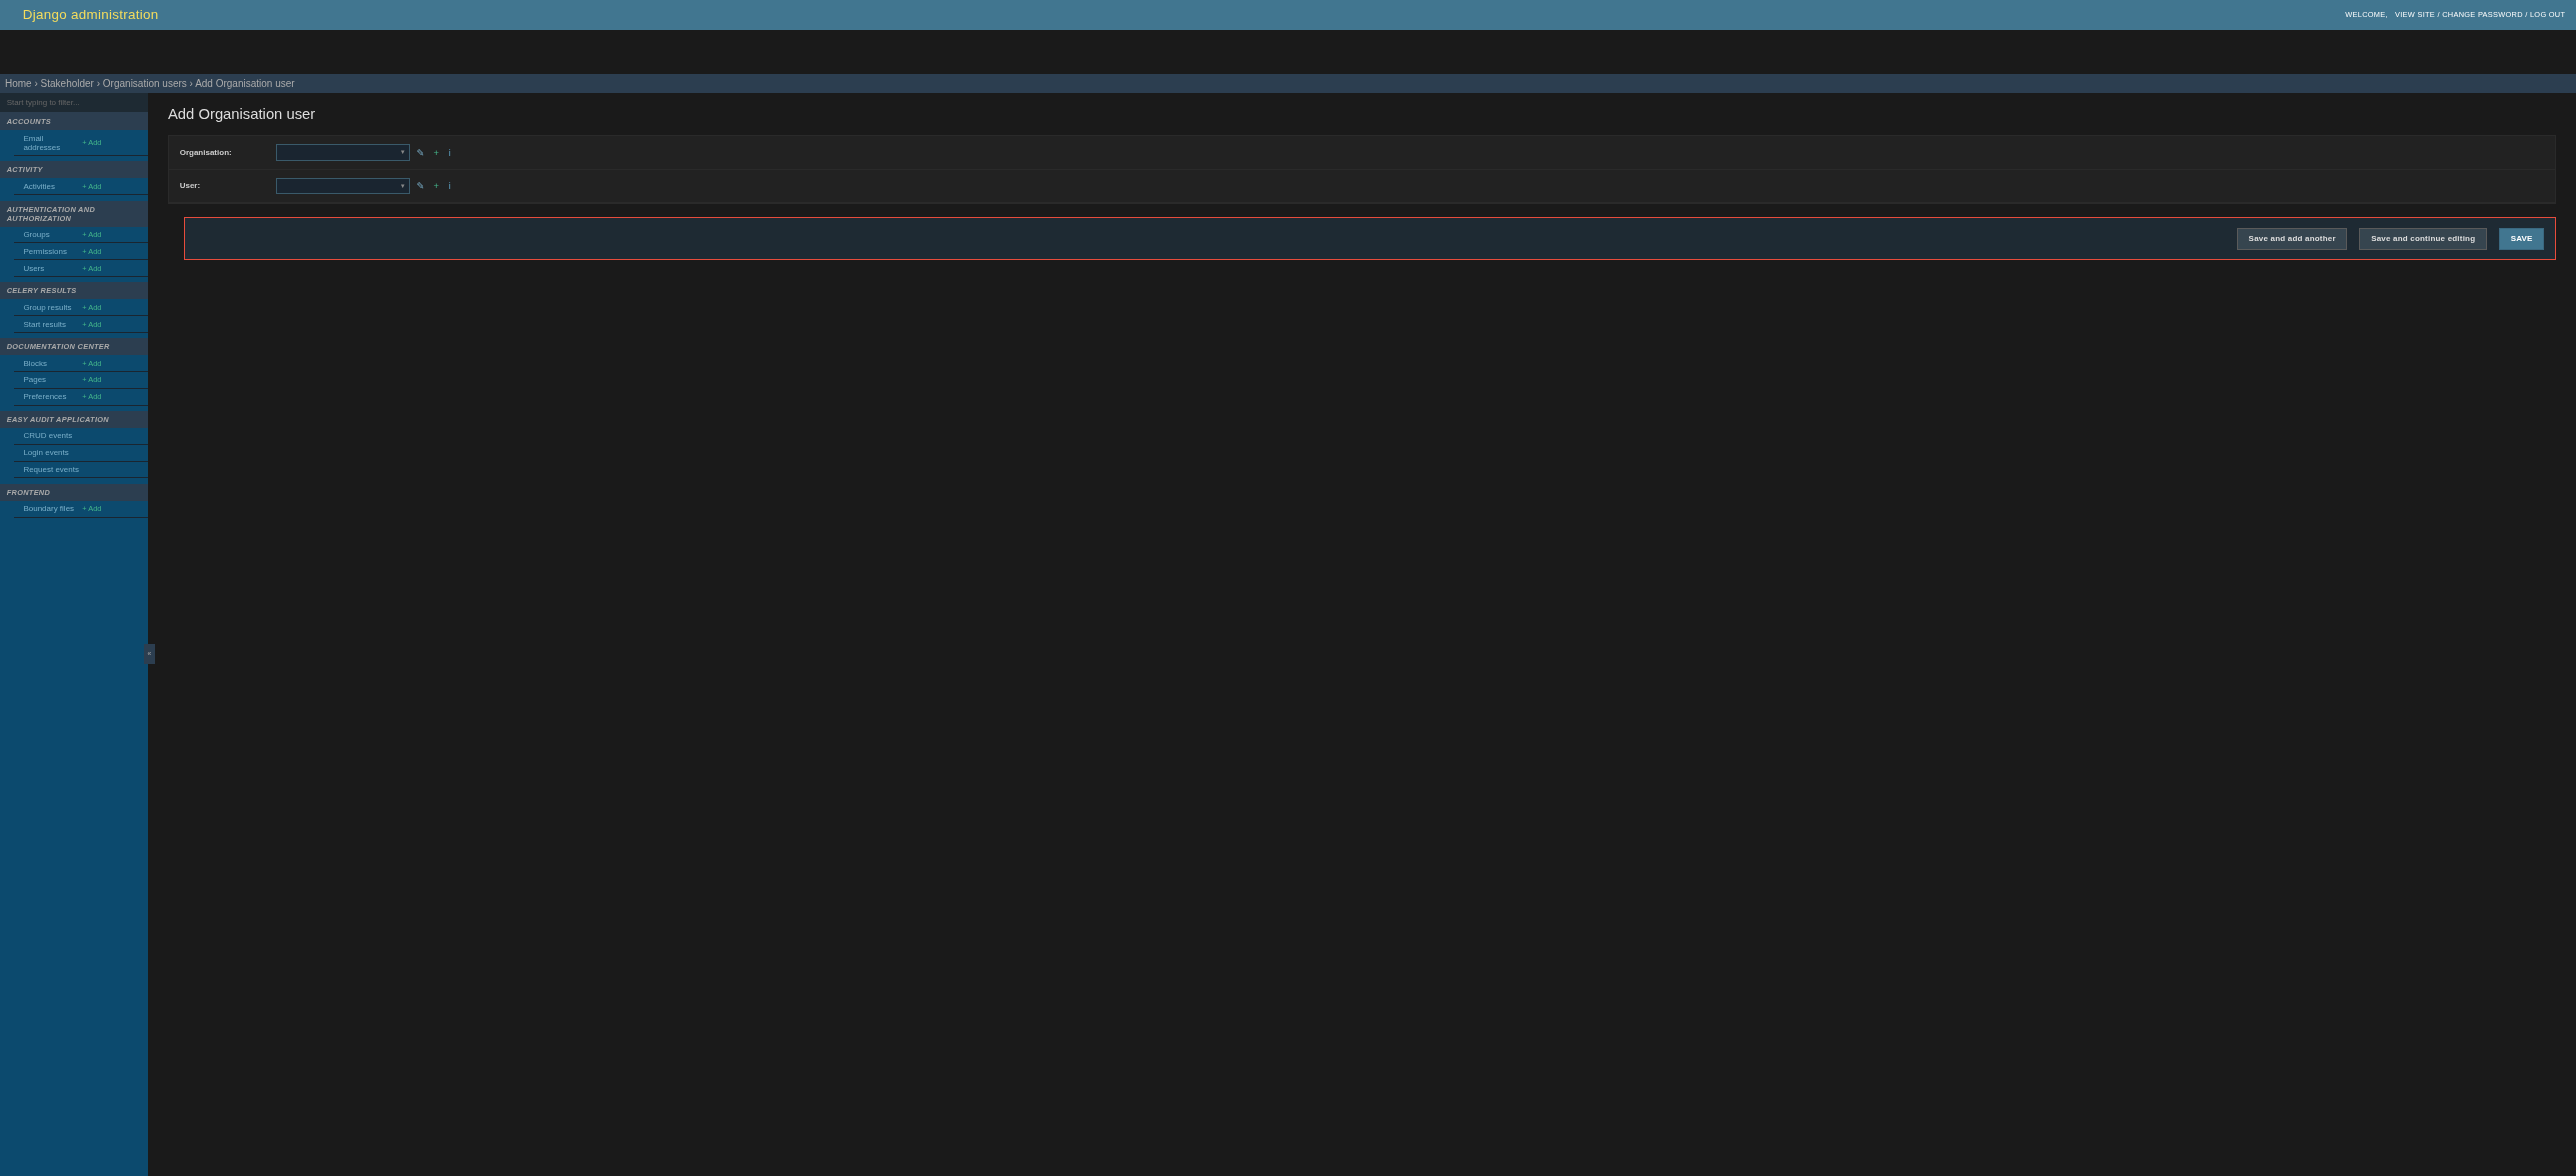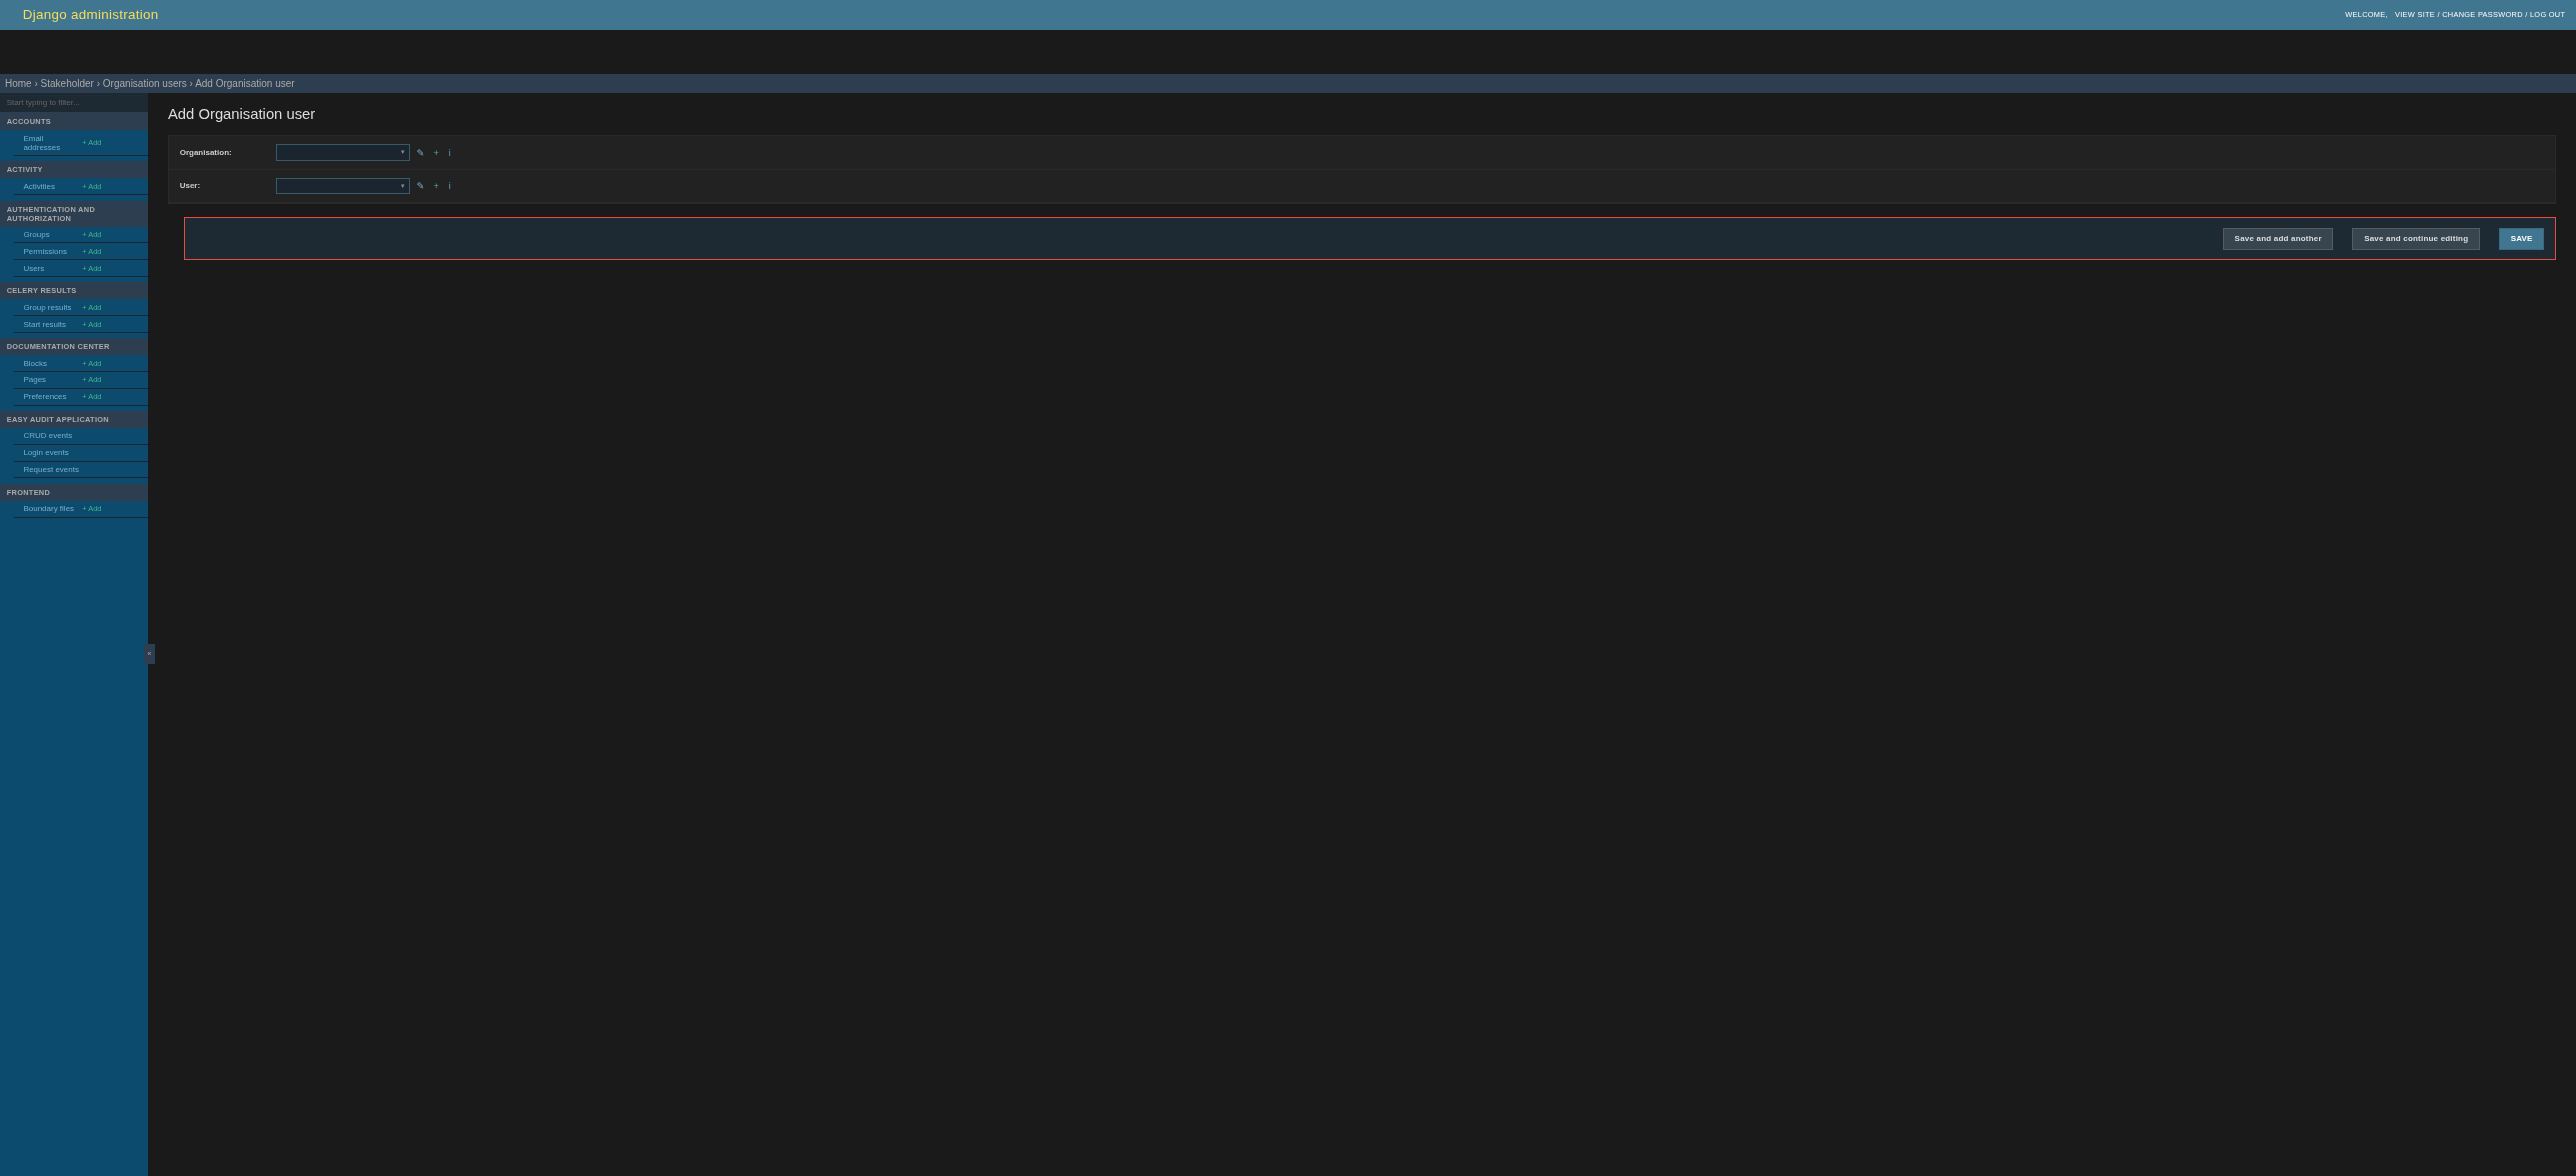--- a/index.html
+++ b/index.html
@@ -73,20 +73,21 @@
 
     .sidebar-section-header {
       background: #2c3e50;
       padding: 4px 6.7px;
       font-size: 7.4px;
       font-weight: bold;
       color: #aaa;
       text-transform: uppercase;
       letter-spacing: 0.3px;
       margin-top: 5.4px;
+      font-style: italic;
     }
     .sidebar-section-header:first-of-type { margin-top: 0; }
 
     .sidebar-item {
       display: flex;
       align-items: center;
       justify-content: space-between;
       padding: 3.4px 6.7px 3.4px 9.4px;
       border-bottom: 0.7px solid #1a2530;
       margin-left: 14px;
@@ -202,21 +203,21 @@
     .icon-btn.info { color: #5b9dbf; }
 
     
     .submit-row {
       display: flex;
       justify-content: flex-end;
       align-items: center;
       padding: 9.4px 10.7px;
       background: #1e2a33;
       border: 1.3px solid #e74c3c;
-      gap: 19px;
+      gap: 12px;
       margin-left: 16px;
     }
     .submit-btn {
       padding: 5.4px 10.7px;
       font-size: 8px;
       cursor: pointer;
       border: 0.7px solid #5a5a5a;
       background: #36454f;
       color: #ddd;
       font-weight: bold;

